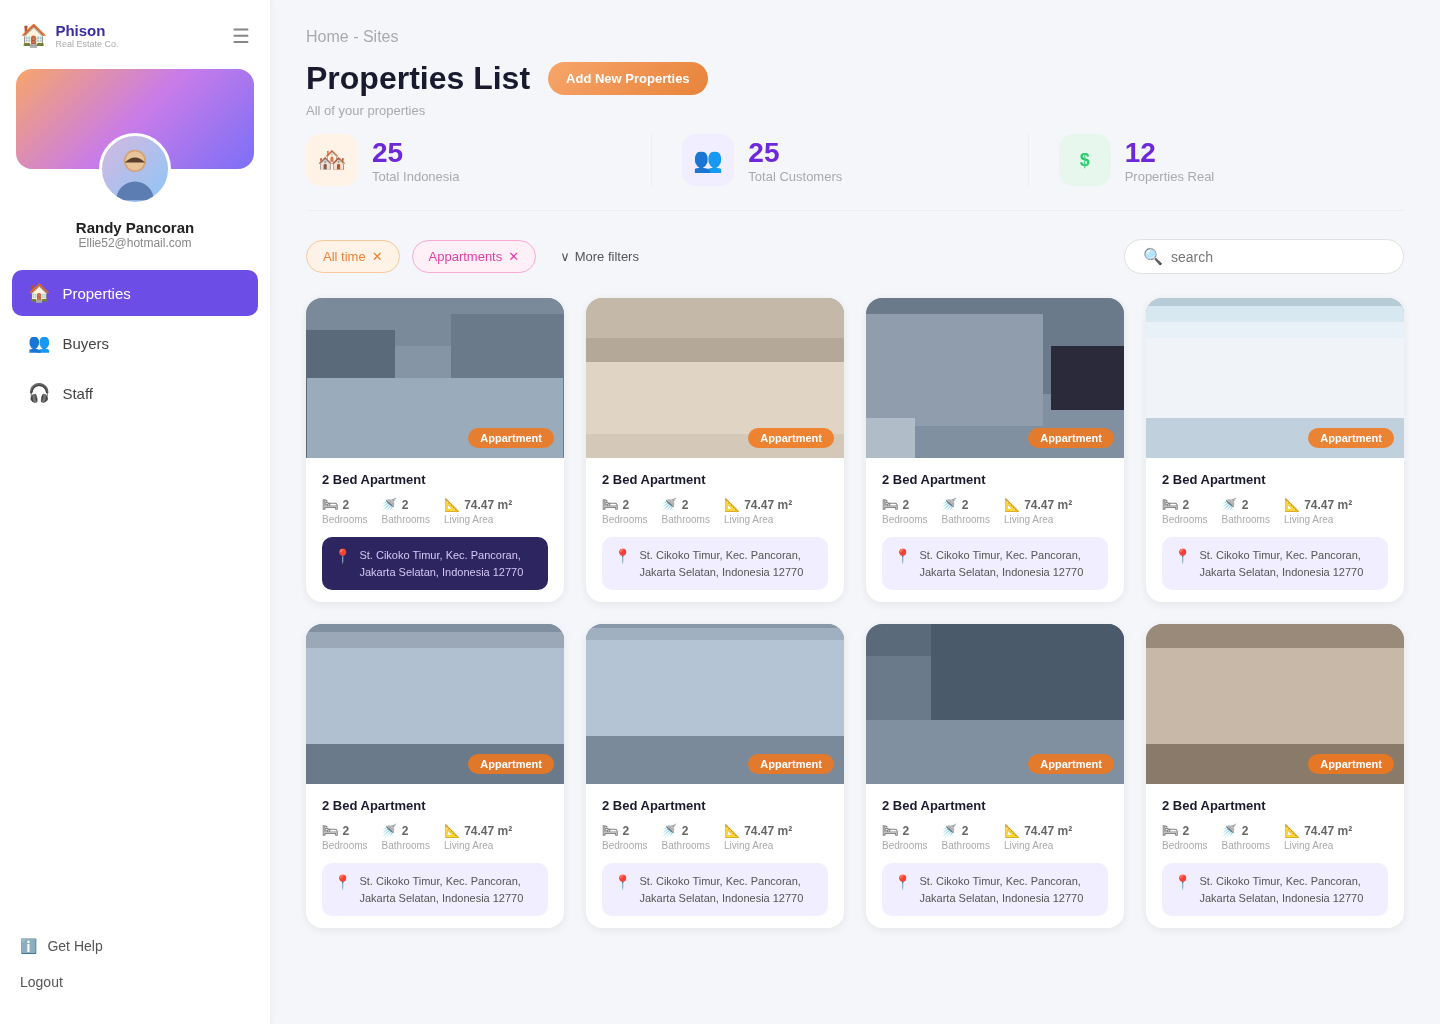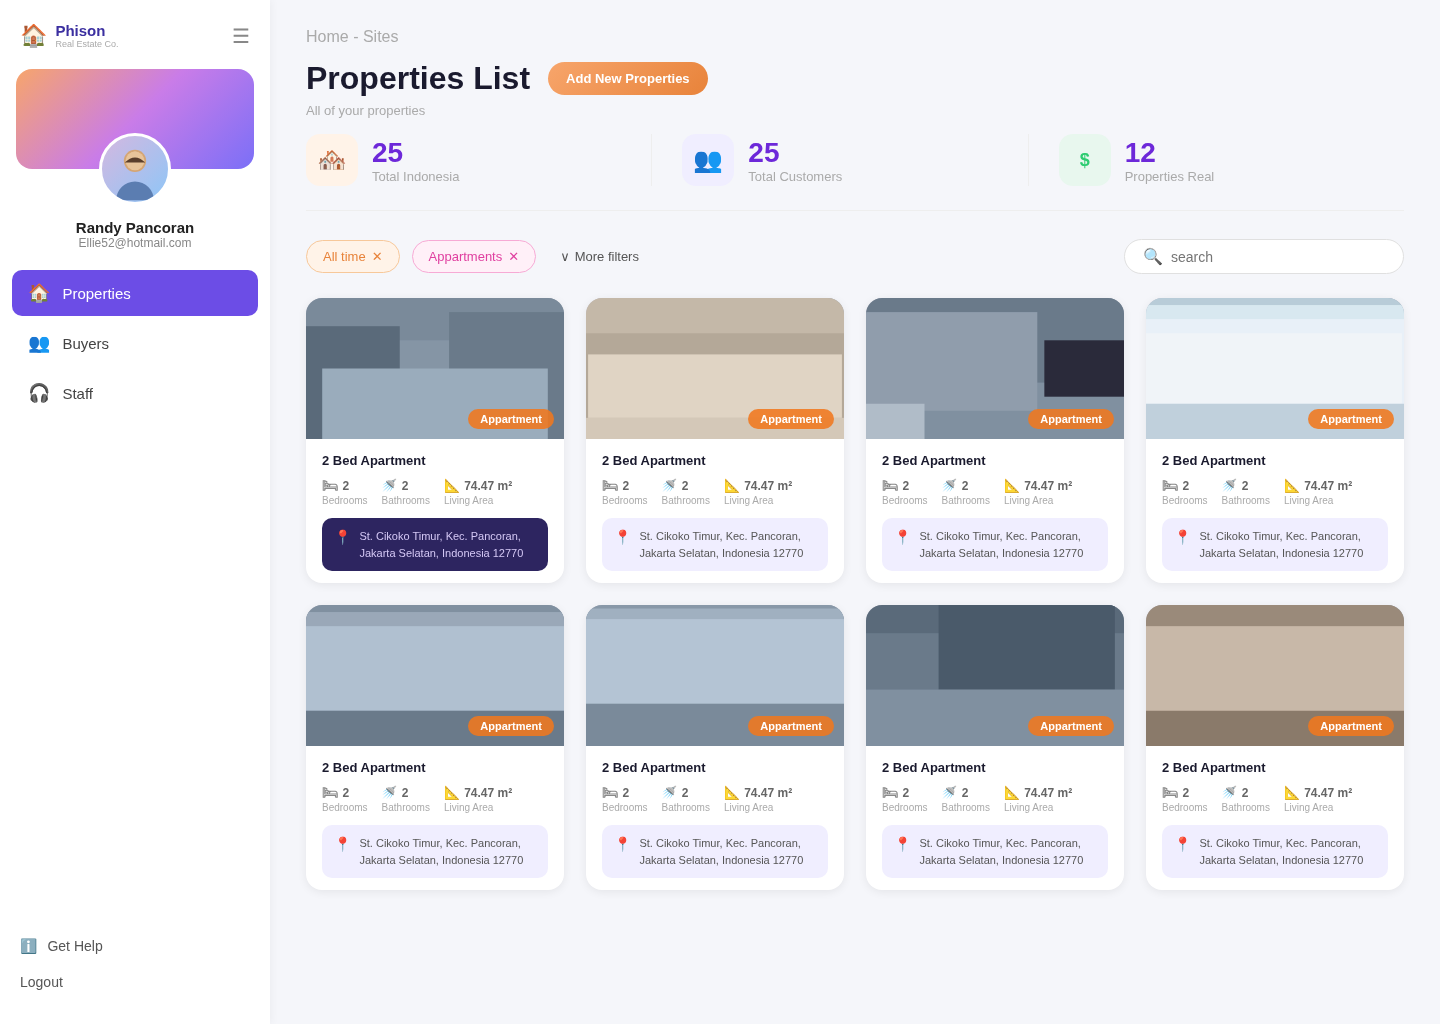--- a/index.html
+++ b/index.html
@@ -259,21 +259,21 @@
       gap: 22px;
     }
     .property-card {
       background: #fff;
       border-radius: 16px;
       overflow: hidden;
       box-shadow: 0 2px 10px rgba(0,0,0,0.07);
     }
     .property-img-wrap {
       position: relative;
-      height: 141px;
+      height: 160px;
       background: linear-gradient(135deg, #c0c0d0, #8090a0);
       display: flex;
       align-items: flex-end;
       justify-content: flex-end;
       padding: 10px;
     }
     .property-img-inner {
       width: 100%;
       height: 100%;
       position: absolute;

